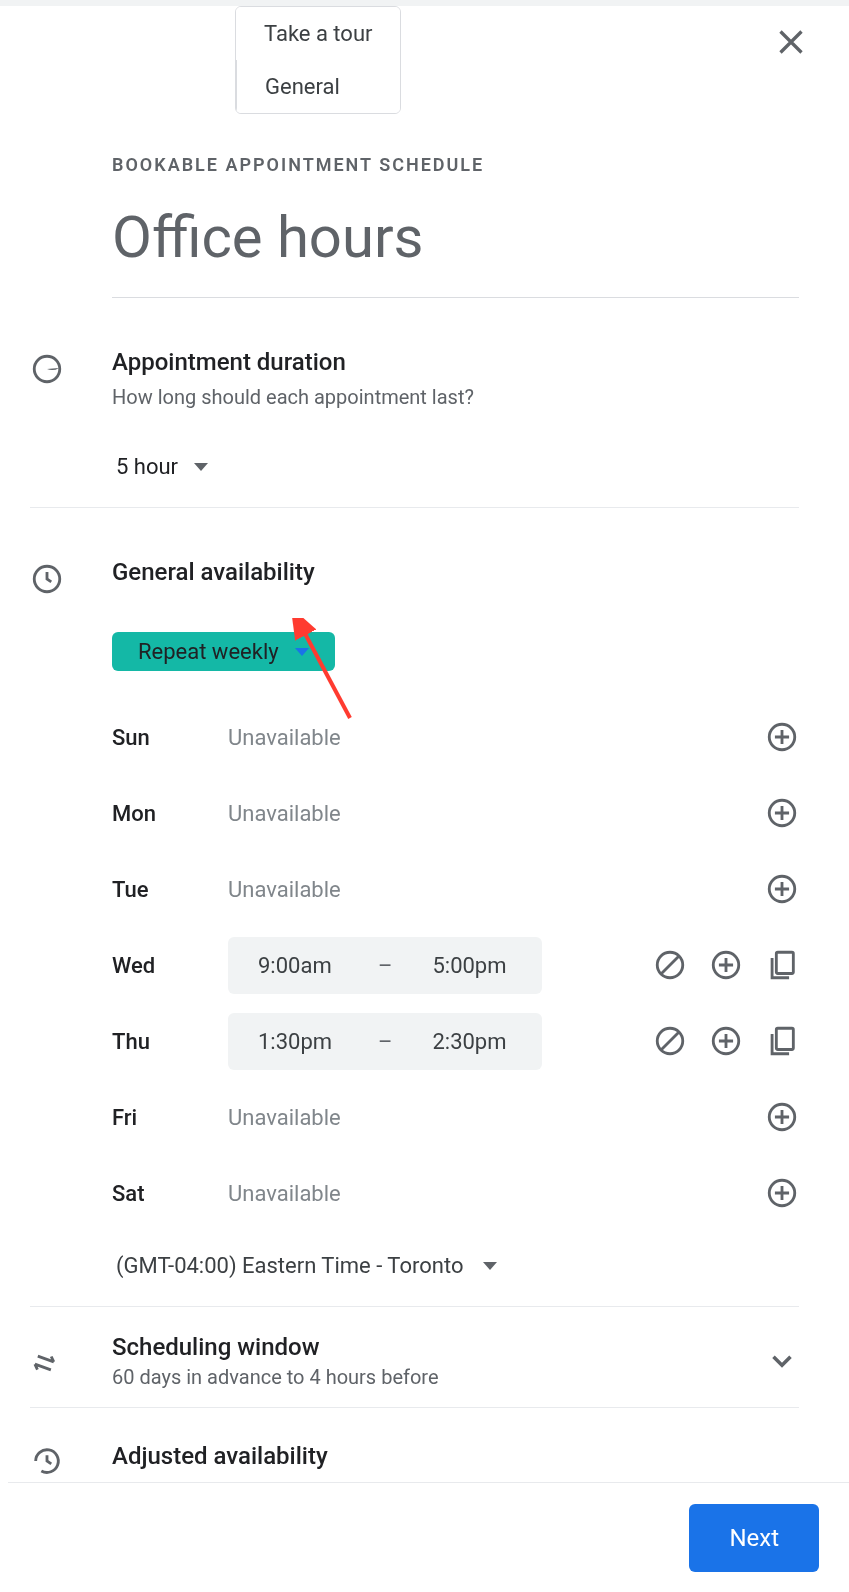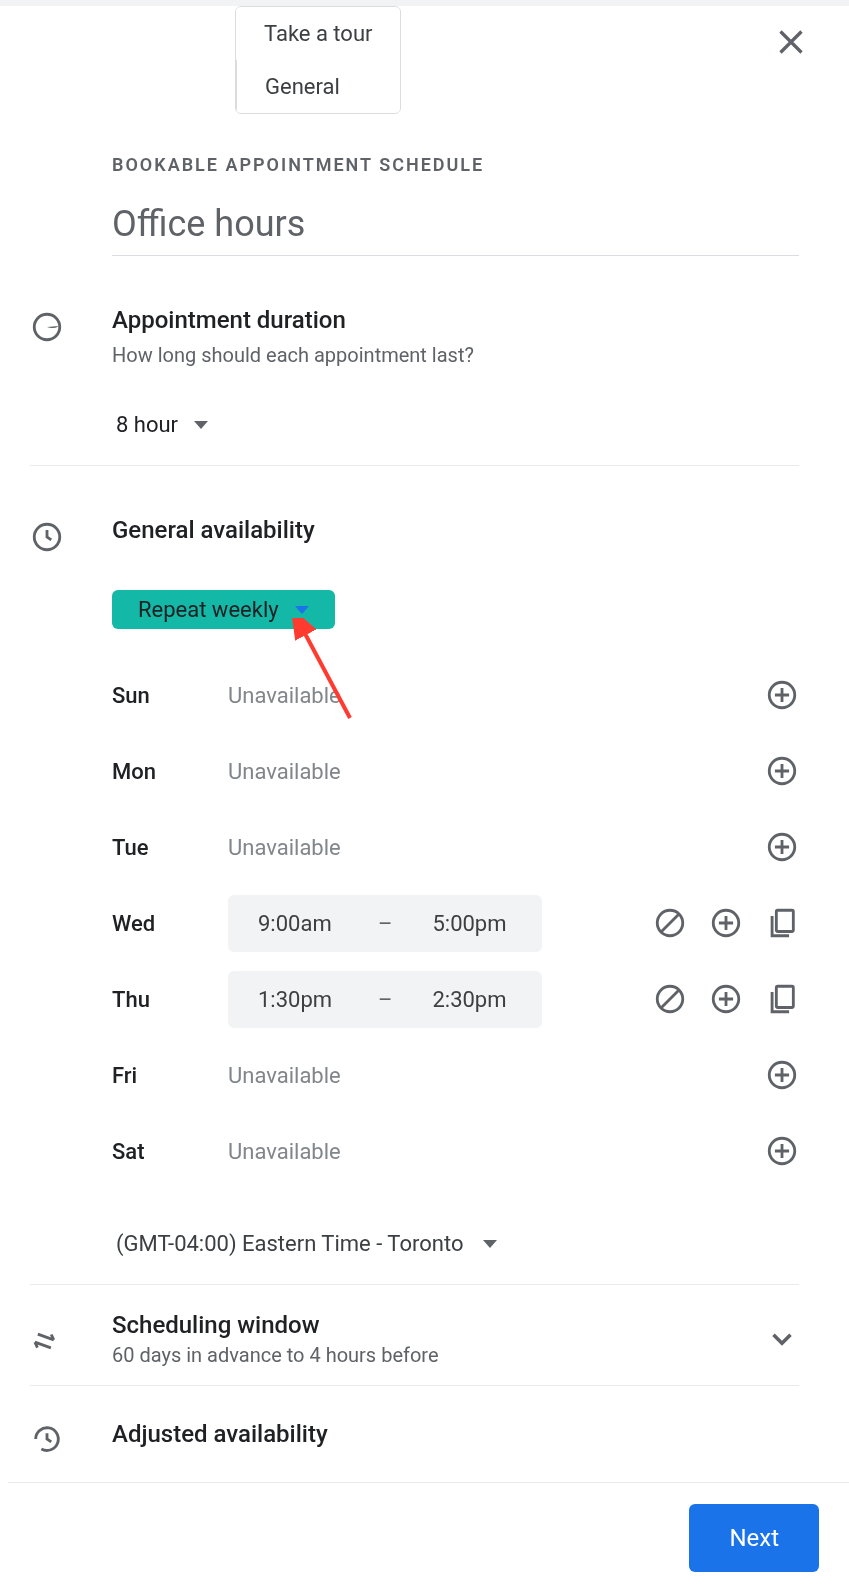--- a/index.html
+++ b/index.html
@@ -51,26 +51,26 @@
 .breadcrumb {
   margin-left: 82px;
   font-size: 18px;
   letter-spacing: 2px;
   color: #5f6368;
   font-weight: 600;
   margin-bottom: 28px;
 }
 .title-input {
   margin-left: 82px;
-  font-size: 36px;
+  font-size: 58px;
   color: #5f6368;
   border: none;
   border-bottom: 1px solid #dadce0;
   width: calc(100% - 82px);
-  padding-bottom: 10px;
+  padding-bottom: 26px;
   outline: none;
   font-family: inherit;
   background: transparent;
 }
 
 .section {
   display: flex;
   margin-top: 50px;
   border-bottom: 1px solid #e8eaed;
   padding-bottom: 20px;
@@ -170,21 +170,21 @@
   width: 34px; height: 34px;
   cursor: pointer;
   color: #5f6368;
 }
 .icon-btn svg { width: 100%; height: 100%; }
 
 .tz-row {
   display: flex;
   align-items: center;
   gap: 20px;
-  margin-top: 34px;
+  margin-top: 14px;
   font-size: 22px;
   color: #3c4043;
   cursor: pointer;
   padding: 8px 4px;
 }
 
 .collapse-section {
   display: flex;
   align-items: center;
   margin-top: 26px;
@@ -264,21 +264,21 @@
     <div class="section-icon">
       <svg viewBox="0 0 24 24" fill="none" stroke="currentColor" stroke-width="2">
           <circle cx="12" cy="12" r="9"></circle>
           <path d="M12 12 A9 9 0 0 0 18 18" fill="currentColor" stroke="none" transform="rotate(-50 12 12)"></path>
         </svg>
     </div>
     <div class="section-body">
       <div class="section-title">Appointment duration</div>
       <div class="section-sub">How long should each appointment last?</div>
       <div class="dropdown">
-        <span>8 hour</span>
+        <span>5 hour</span>
         <span class="caret"></span>
       </div>
     </div>
   </div>
 
   
   <div class="section" style="border-bottom:1px solid #e8eaed;">
     <div class="section-icon">
       <svg viewBox="0 0 24 24" fill="none" stroke="currentColor" stroke-width="2">
           <circle cx="12" cy="12" r="9"></circle>

